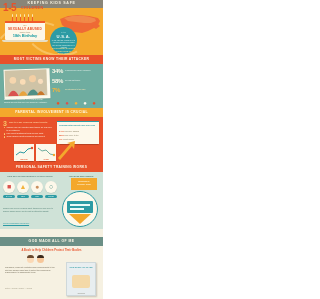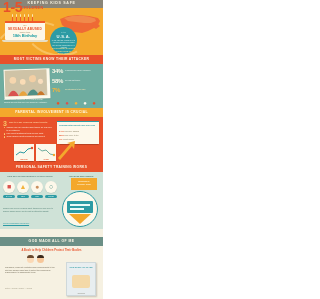--- a/index.html
+++ b/index.html
@@ -30,21 +30,21 @@
     transform:rotate(-14deg);
   }
   .hero .swoosh2{
     position:absolute;left:26px;top:4px;width:58px;height:40px;
     border:2px solid #f8c15f;border-radius:50%;
     border-color:transparent transparent #f8c15f transparent;
     transform:rotate(10deg);
   }
   .big15{
     position:absolute;left:3px;top:3px;color:#e8512a;
-    font-size:14px;font-weight:bold;line-height:9px;letter-spacing:-.4px;
+    font-size:10px;font-weight:bold;line-height:9px;letter-spacing:-.4px;
   }
   .kidsword{
     position:absolute;left:21px;top:5.5px;color:#e8512a;
     font-size:3.6px;font-weight:bold;letter-spacing:.5px;
   }
   
   .candles{position:absolute;left:12px;top:15px;width:24px;height:7px;}
   .candles i{position:absolute;top:1.5px;width:1.3px;height:6px;background:#f05a2a;display:block;}
   .candles i:nth-child(1){left:0px;}
   .candles i:nth-child(2){left:4px;}

